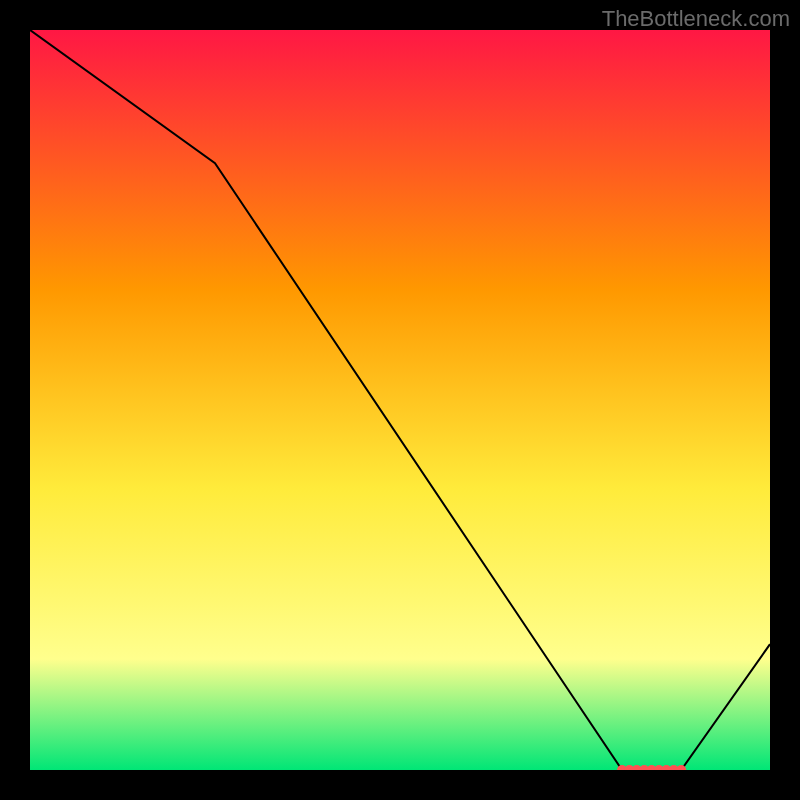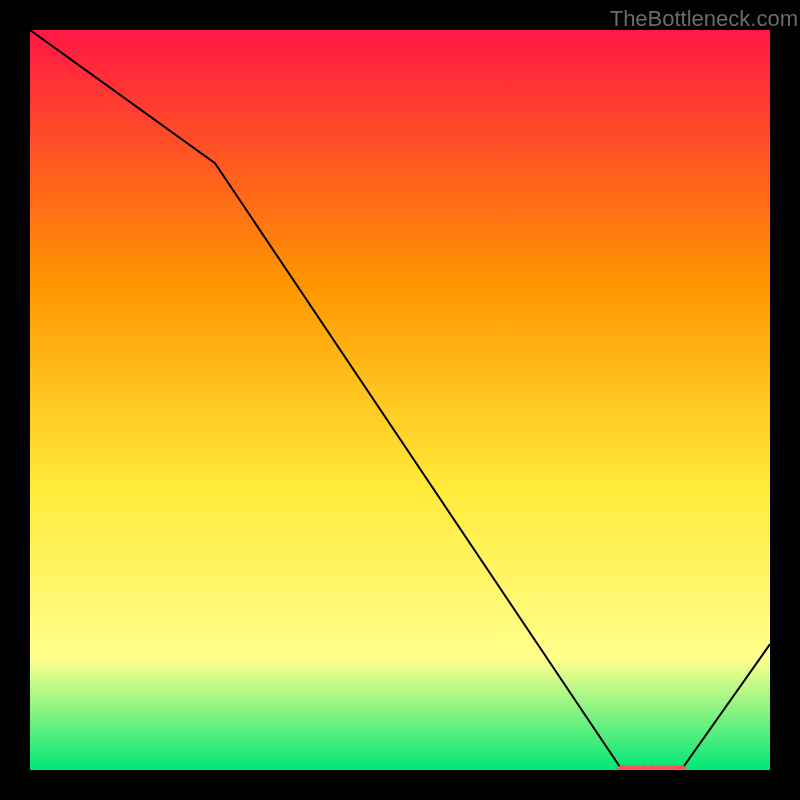--- a/index.html
+++ b/index.html
@@ -12,21 +12,21 @@
     overflow: hidden;
   }
   .wrapper {
     position: relative;
     width: 800px;
     height: 800px;
   }
   .watermark {
     position: absolute;
     top: 6px;
-    right: 2px;
+    right: 10px;
     color: #6b6b6b;
     font-size: 22px;
     font-weight: 400;
     z-index: 5;
   }
   .plot {
     position: absolute;
     top: 30px;
     left: 30px;
     width: 740px;

